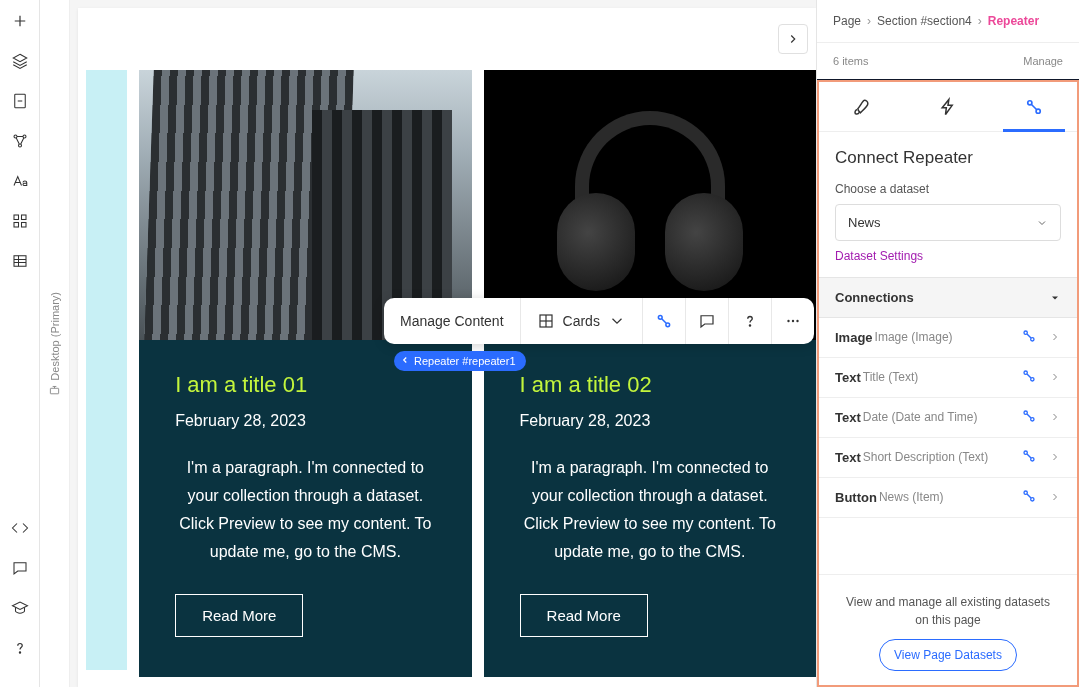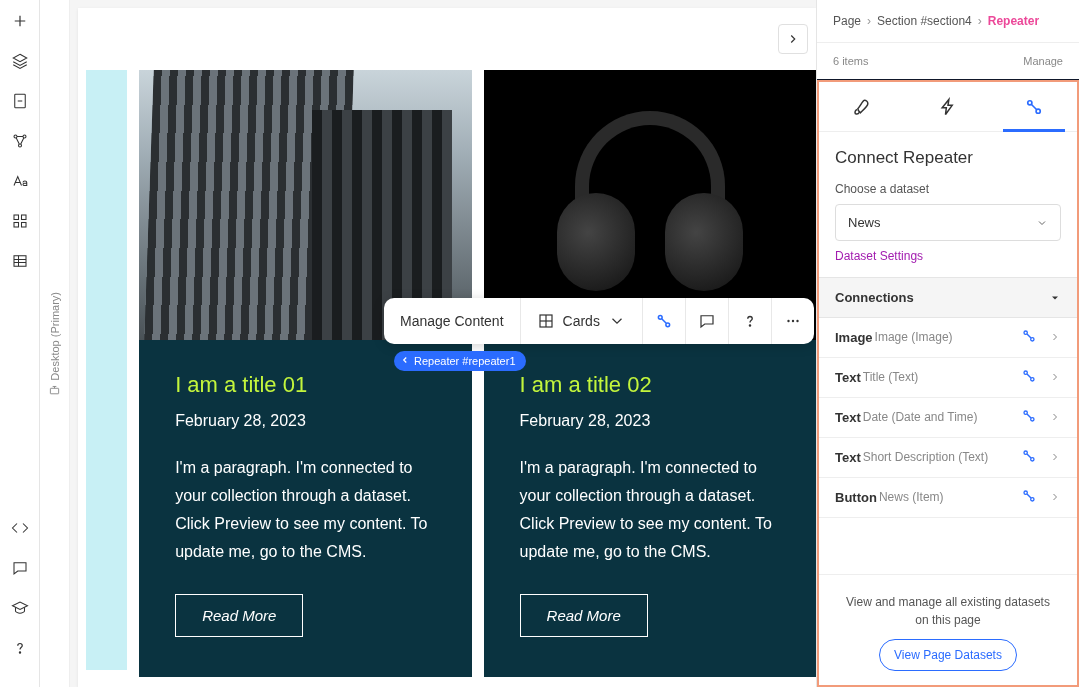--- a/index.html
+++ b/index.html
@@ -18,22 +18,22 @@
 .top-nav-arrow { position: absolute; top: 16px; right: 8px; width: 30px; height: 30px; background: #fff; border: 1px solid #e0e0e0; border-radius: 4px; display: flex; align-items: center; justify-content: center; cursor: pointer; z-index: 5; }
 
 .repeater-row { display: flex; gap: 12px; position: absolute; top: 62px; left: 0; right: 0; }
 .teal-strip { width: 48px; background: #c8f0f5; height: 600px; margin-left: 8px; }
 
 .card { width: 388px; background: #0a3340; color: #fff; display: flex; flex-direction: column; }
 .card-img { height: 270px; background: #222; position: relative; overflow: hidden; }
 .card-body { padding: 32px 36px 40px; }
 .card-title { color: #c3f53c; font-size: 22px; font-weight: 400; margin-bottom: 14px; }
 .card-date { font-size: 16px; margin-bottom: 24px; }
-.card-desc { font-size: 16px; line-height: 1.75; margin-bottom: 28px; }
-.read-more { display: inline-block; border: 1px solid #fff; padding: 12px 26px; font-size: 15px; cursor: pointer; font-style: italic; }
+.card-desc { font-size: 16px; line-height: 1.75; margin-bottom: 28px; text-align: center; }
+.read-more { display: inline-block; border: 1px solid #fff; padding: 12px 26px; font-size: 15px; cursor: pointer; }
 
 .floating-toolbar { position: absolute; top: 290px; left: 306px; height: 46px; background: #fff; border-radius: 10px; box-shadow: 0 2px 12px rgba(0,0,0,0.18); display: flex; align-items: center; z-index: 10; }
 .ft-seg { padding: 0 16px; height: 100%; display: flex; align-items: center; border-right: 1px solid #e8e8e8; cursor: pointer; font-size: 14px; color: #333; gap: 8px; }
 .ft-seg:last-child { border-right: none; }
 .ft-icon { width: 18px; height: 18px; display: flex; align-items: center; justify-content: center; }
 
 .repeater-badge { position: absolute; top: 343px; left: 316px; background: #2b6cff; color: #fff; font-size: 11px; padding: 4px 10px 4px 6px; border-radius: 10px; display: flex; gap: 4px; z-index: 10; }
 
 .right-panel { position: absolute; right: 0; top: 0; width: 263px; height: 687px; background: #fff; border-left: 1px solid #e5e5e5; display: flex; flex-direction: column; }
 .breadcrumb { padding: 14px 16px; font-size: 12px; color: #555; border-bottom: 1px solid #eee; }

